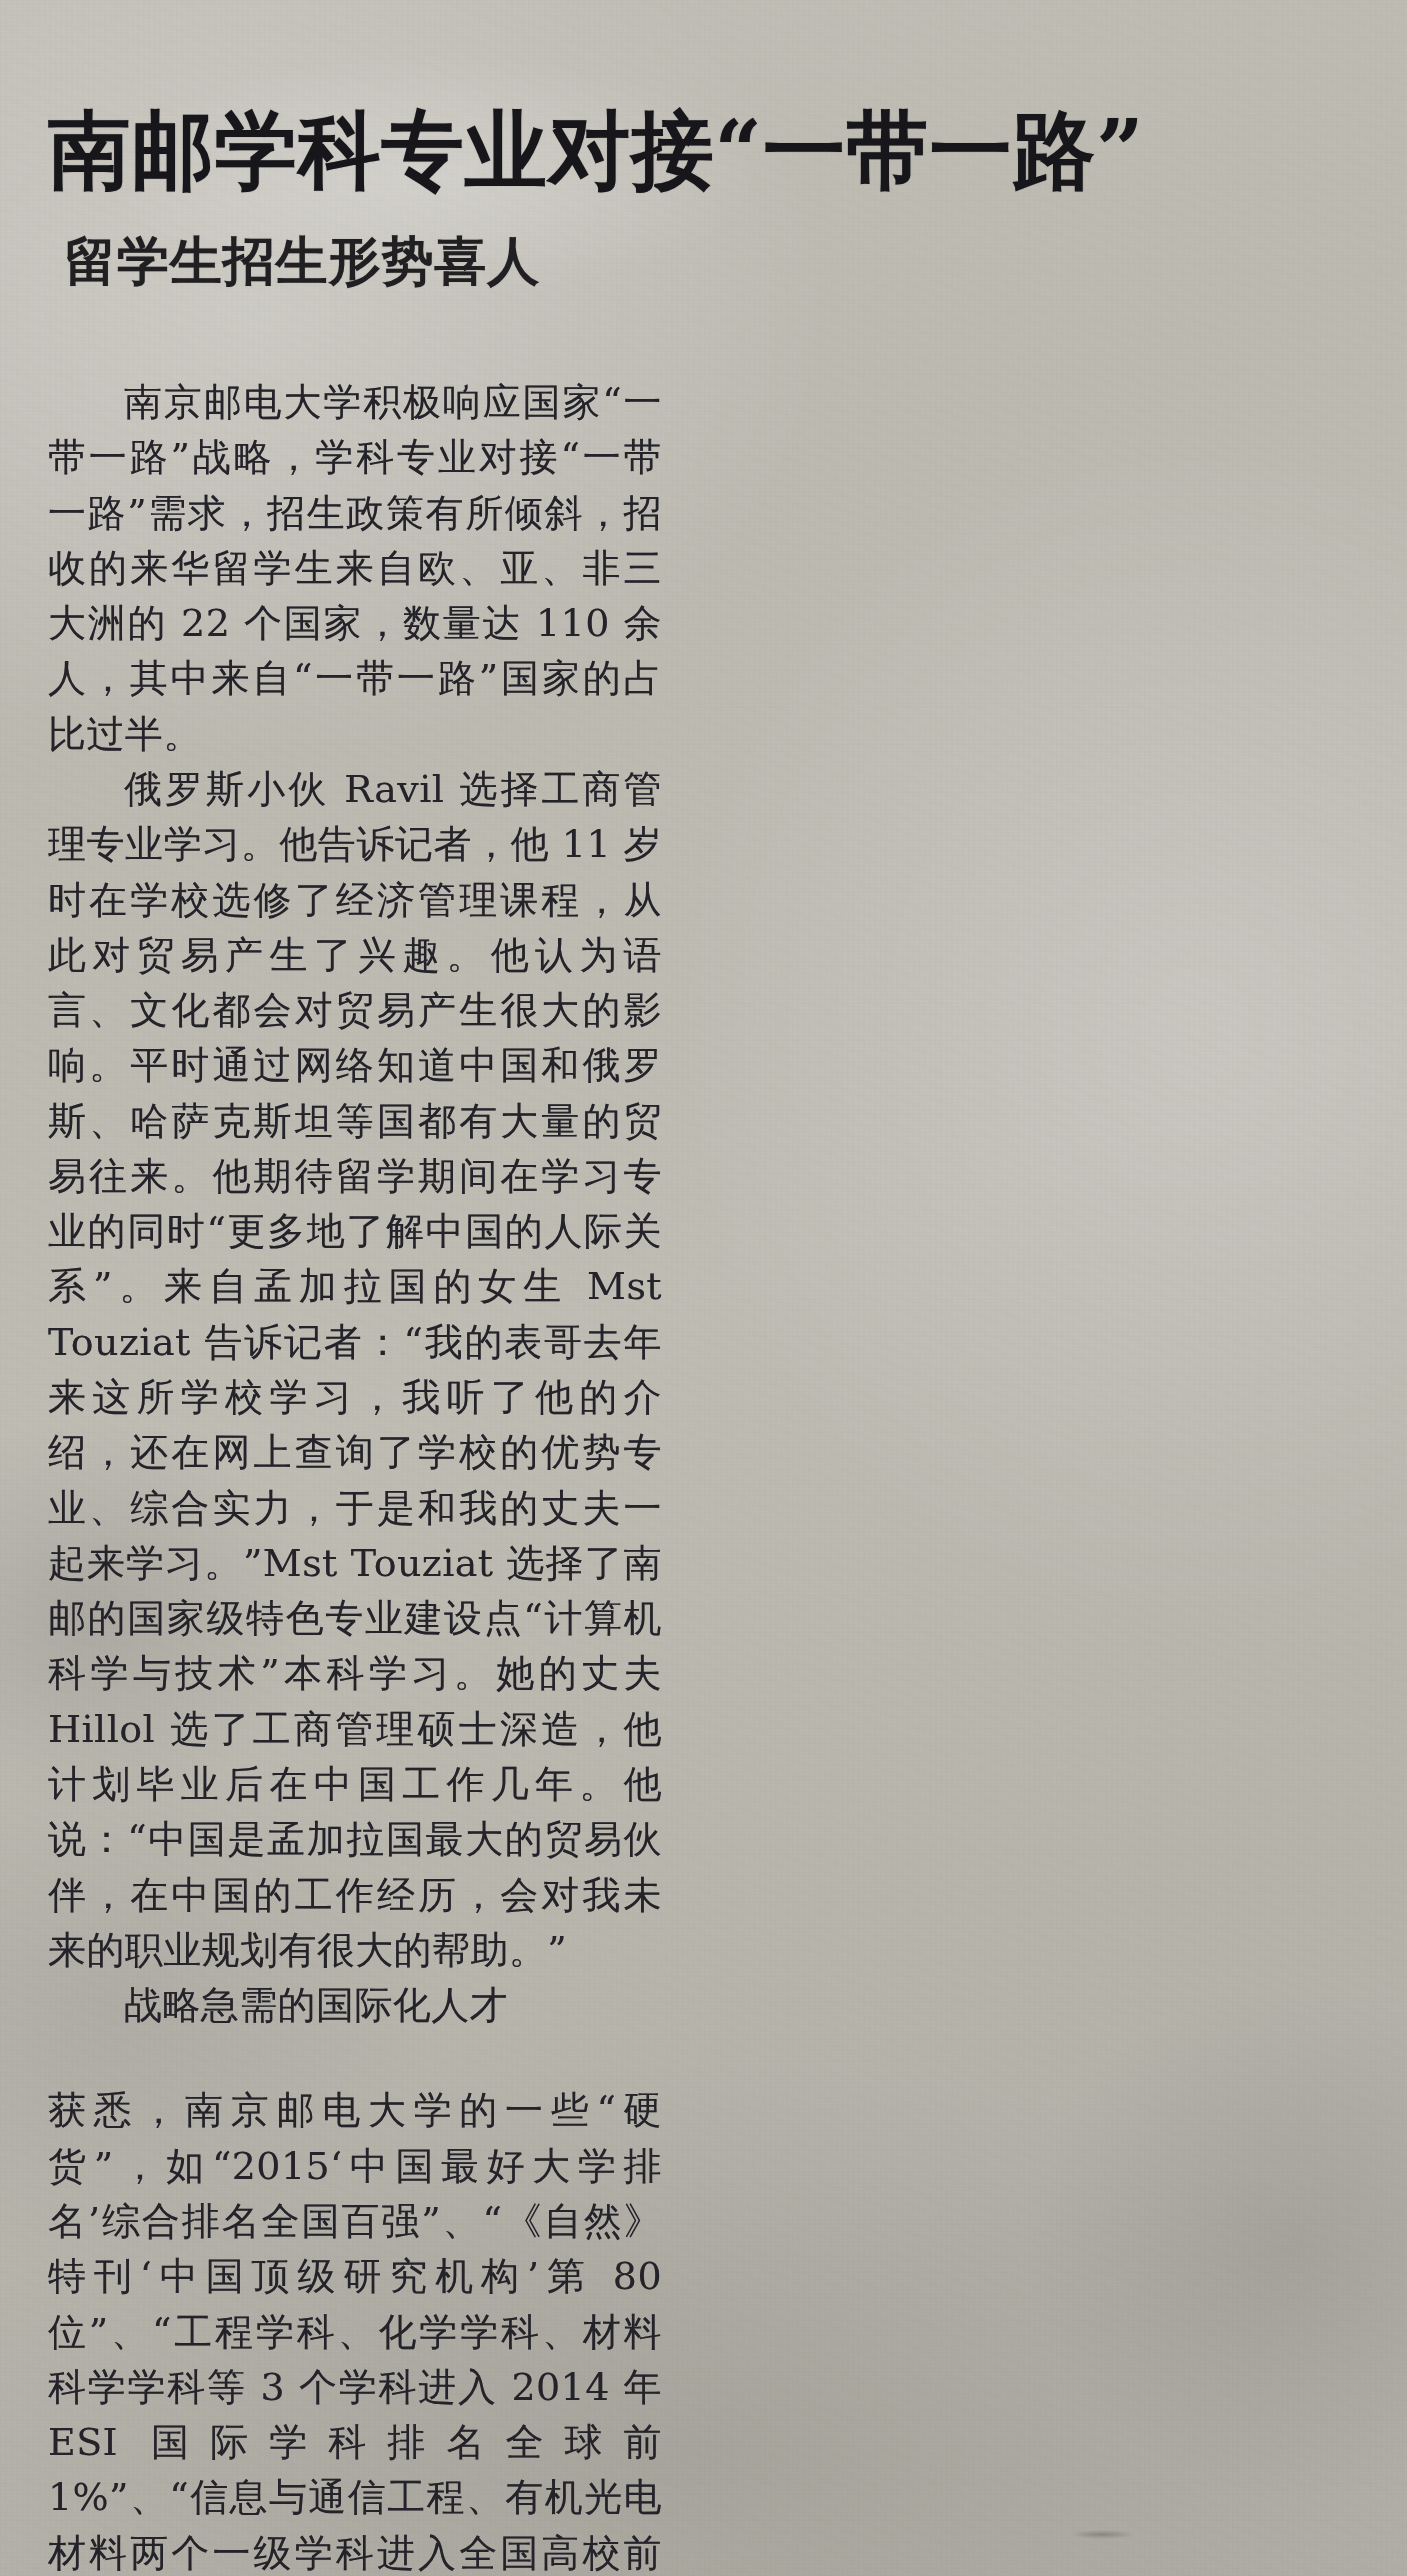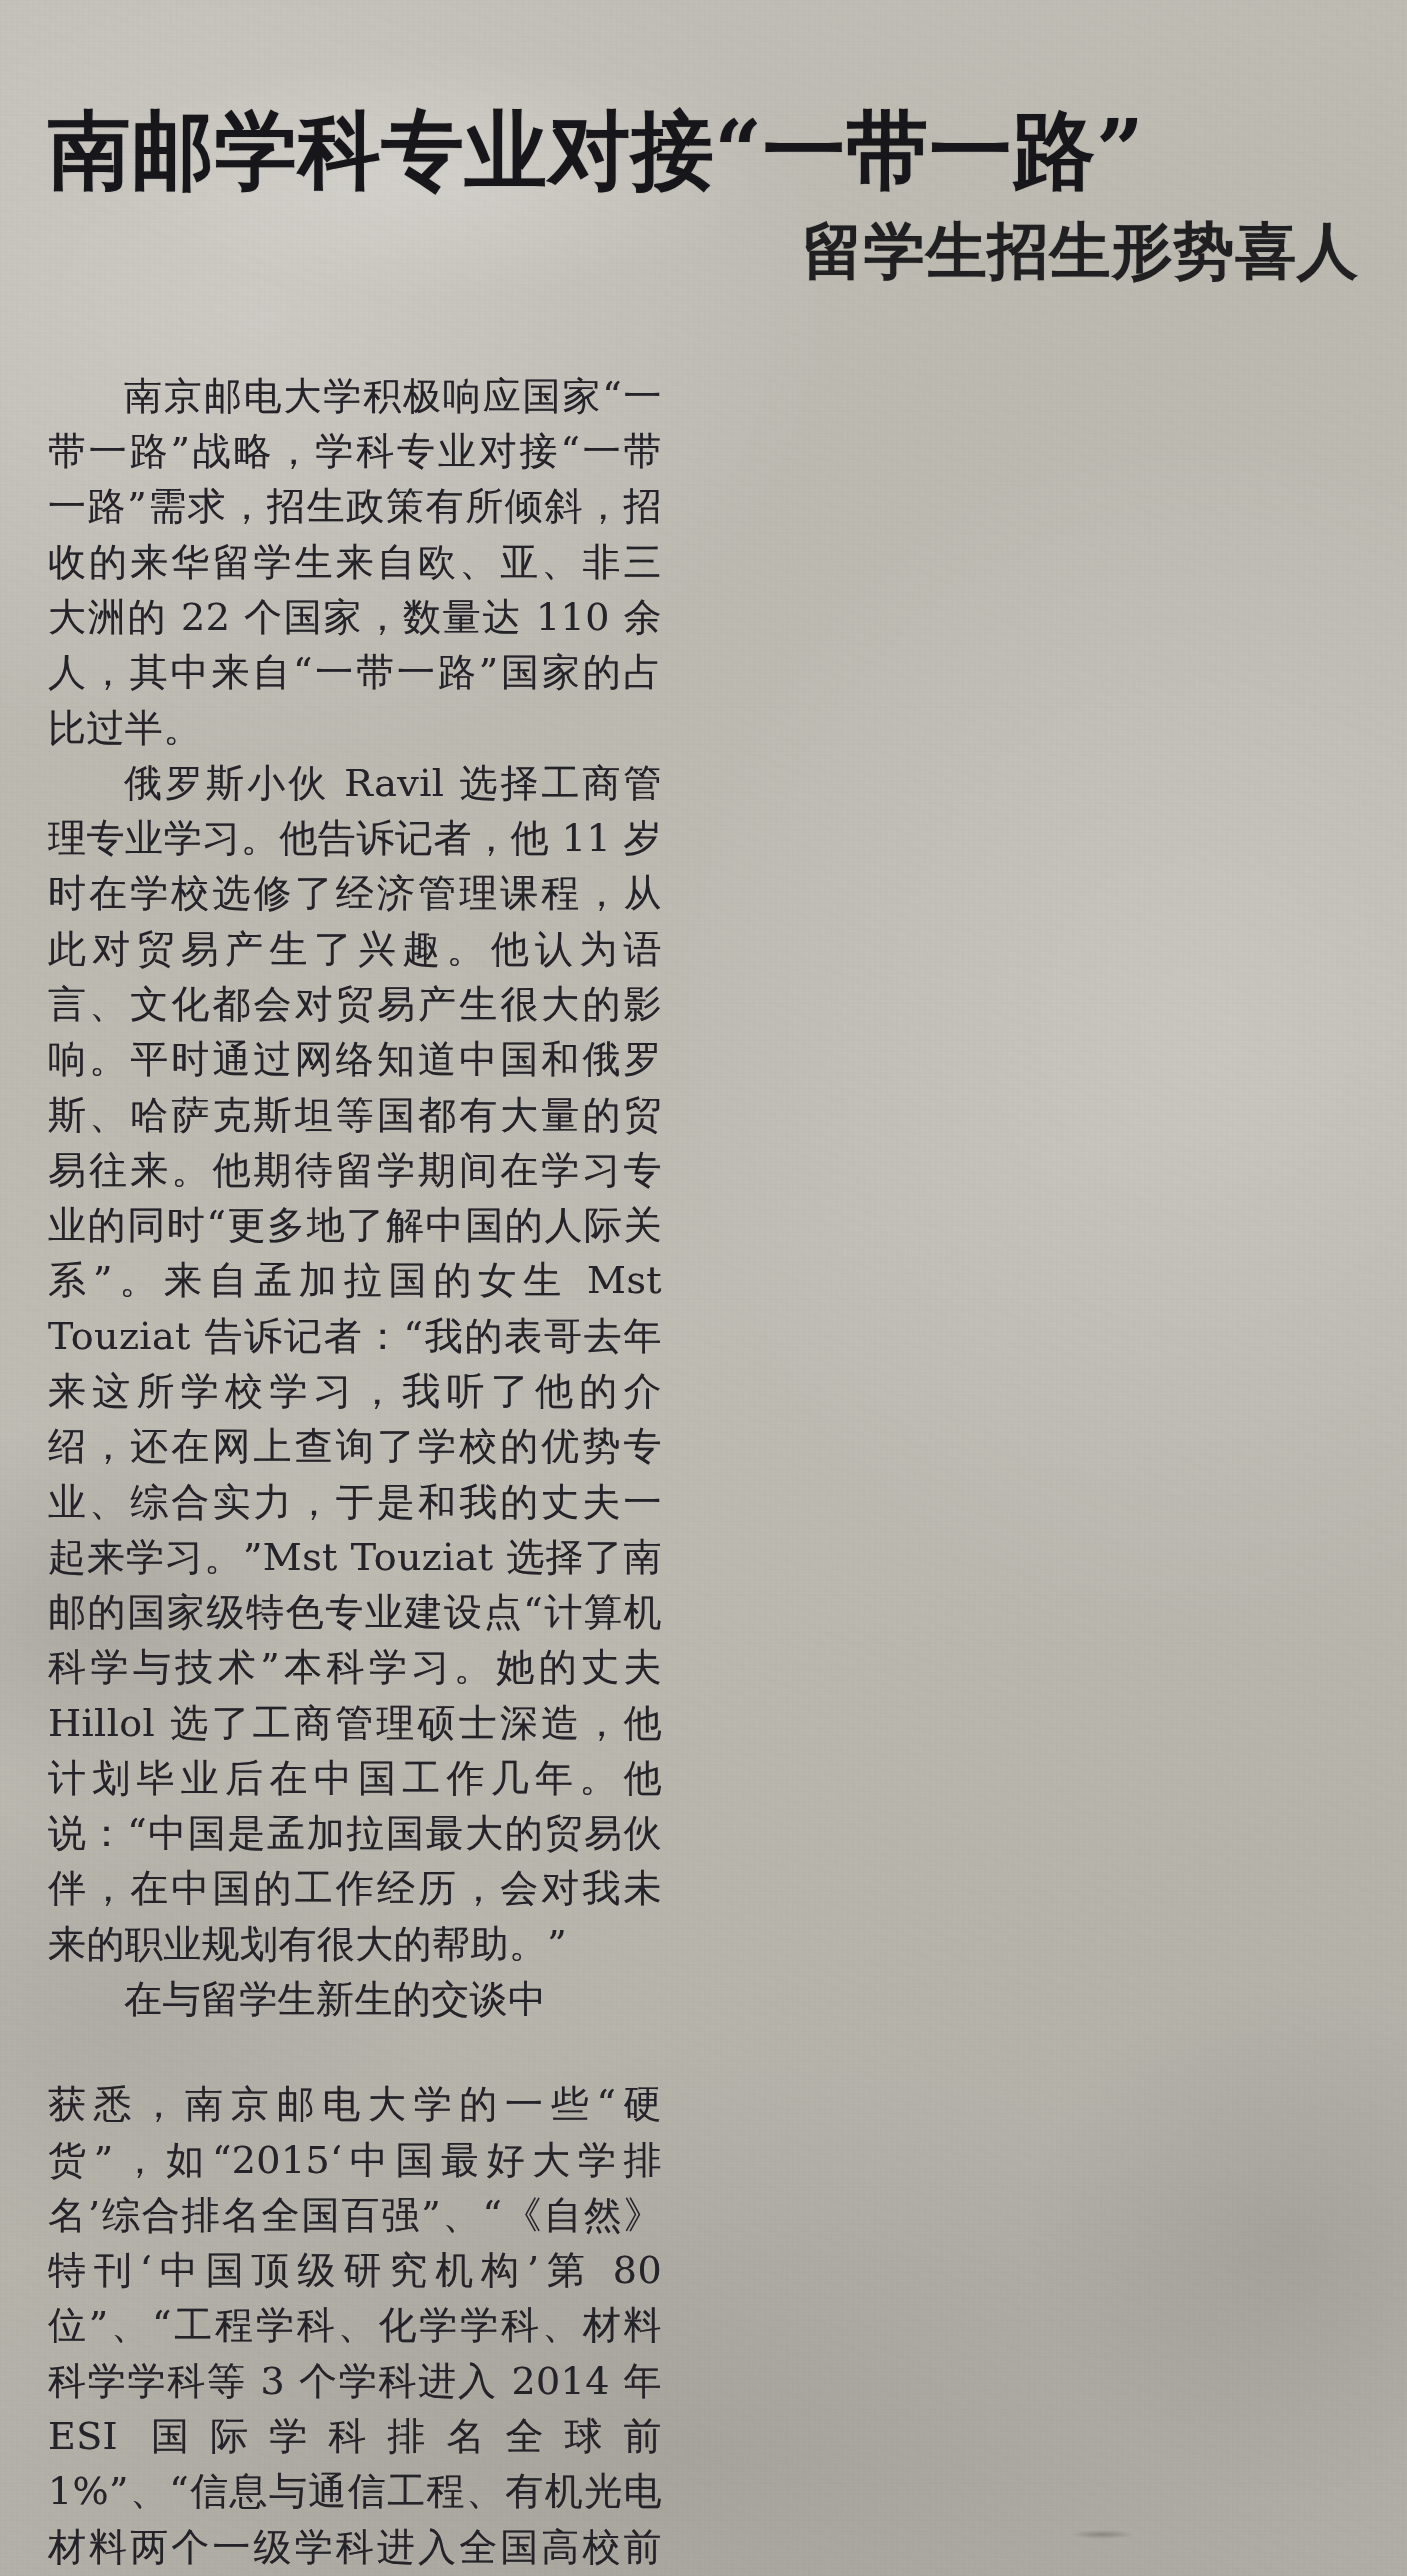--- a/index.html
+++ b/index.html
@@ -76,29 +76,29 @@
     font-size: 85px;
     line-height: 1.08;
     letter-spacing: 0.9px;
     color: #17161a;
     text-align: left;
     transform: scaleX(0.97);
     transform-origin: left center;
     text-shadow: 0 0 0.9px rgba(20,20,22,0.45);
   }
   .headline-sub {
-    margin: 0;
+    margin: 16px;
     padding: 20px 0 0 0;
     font-family: "DejaVu Sans", sans-serif;
     font-weight: 700;
-    font-size: 61px;
+    font-size: 52px;
     line-height: 1.1;
     letter-spacing: 0.9px;
     color: #201f22;
-    text-align: right;
+    text-align: left;
     text-shadow: 0 0 0.9px rgba(20,20,22,0.35);
   }
 
   
   .columns {
     display: flex;
     flex-direction: column;
     gap: 50px;
     margin-top: 85px;
   }
@@ -155,21 +155,21 @@
 
     <h1 class="headline-main">南邮学科专业对接“一带一路”</h1>
 
     <h2 class="headline-sub">留学生招生形势喜人</h2>
 
     <div class="columns">
 
       <div class="column">
         <p class="para">南京邮电大学积极响应国家“一带一路”战略，学科专业对接“一带一路”需求，招生政策有所倾斜，招收的来华留学生来自欧、亚、非三大洲的 22 个国家，数量达 110 余人，其中来自“一带一路”国家的占比过半。</p>
         <p class="para">俄罗斯小伙 Ravil 选择工商管理专业学习。他告诉记者，他 11 岁时在学校选修了经济管理课程，从此对贸易产生了兴趣。他认为语言、文化都会对贸易产生很大的影响。平时通过网络知道中国和俄罗斯、哈萨克斯坦等国都有大量的贸易往来。他期待留学期间在学习专业的同时“更多地了解中国的人际关系”。来自孟加拉国的女生 Mst Touziat 告诉记者：“我的表哥去年来这所学校学习，我听了他的介绍，还在网上查询了学校的优势专业、综合实力，于是和我的丈夫一起来学习。”Mst Touziat 选择了南邮的国家级特色专业建设点“计算机科学与技术”本科学习。她的丈夫 Hillol 选了工商管理硕士深造，他计划毕业后在中国工作几年。他说：“中国是孟加拉国最大的贸易伙伴，在中国的工作经历，会对我未来的职业规划有很大的帮助。”</p>
-        <p class="para">在与留学生新生的交谈中</p>
+        <p class="para">战略急需的国际化人才</p>
       </div>
 
       <div class="column">
         <p class="para noindent">获悉，南京邮电大学的一些“硬货”，如“2015‘中国最好大学排名’综合排名全国百强”、“《自然》特刊‘中国顶级研究机构’第 80 位”、“工程学科、化学学科、材料科学学科等 3 个学科进入 2014 年 ESI 国际学科排名全球前 1%”、“信息与通信工程、有机光电材料两个一级学科进入全国高校前 20 名”等都对留学生的选择起到很大的影响。加纳留学生 Nana 在本国和荷兰分别完成了电子工程专业本科和硕士阶段的学习，之后在加纳的一所技术学院当了老师。来南邮留学，他还是选择了与所学专业相关的信息与通信工程专业攻读博士。“来中国是一个提升自己的机会，将来从这里毕业，回到我工作的学校，希望可以带领一个研究团队。”</p>
         <p class="byline">（张前）</p>
       </div>
 
     </div>
   </div>
 </div>

